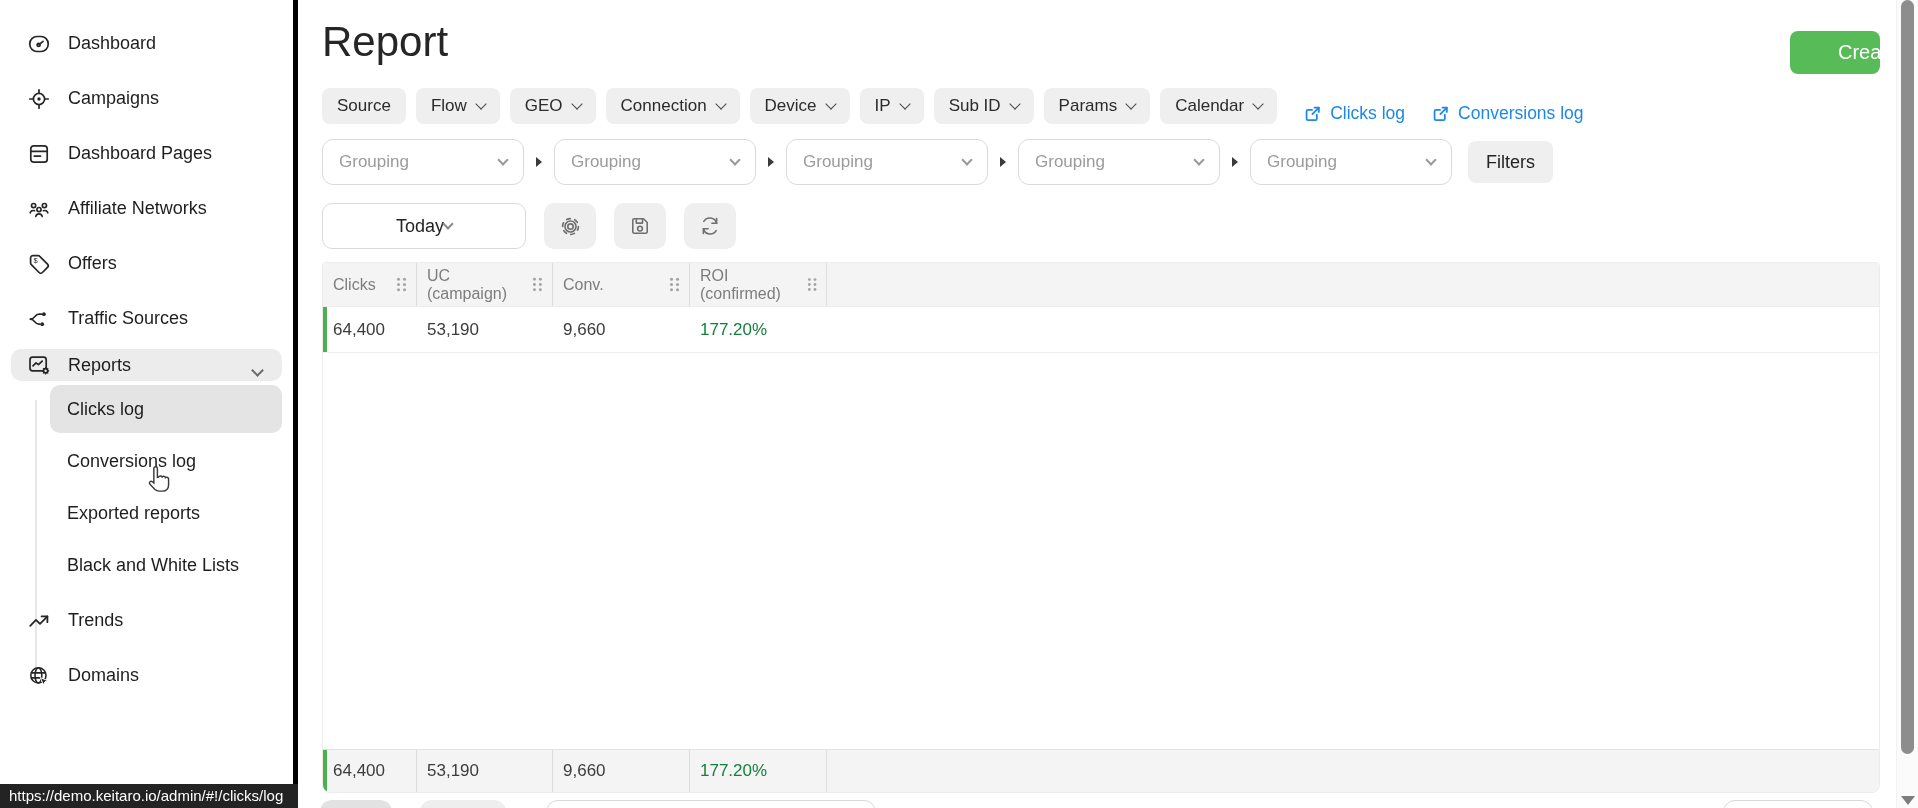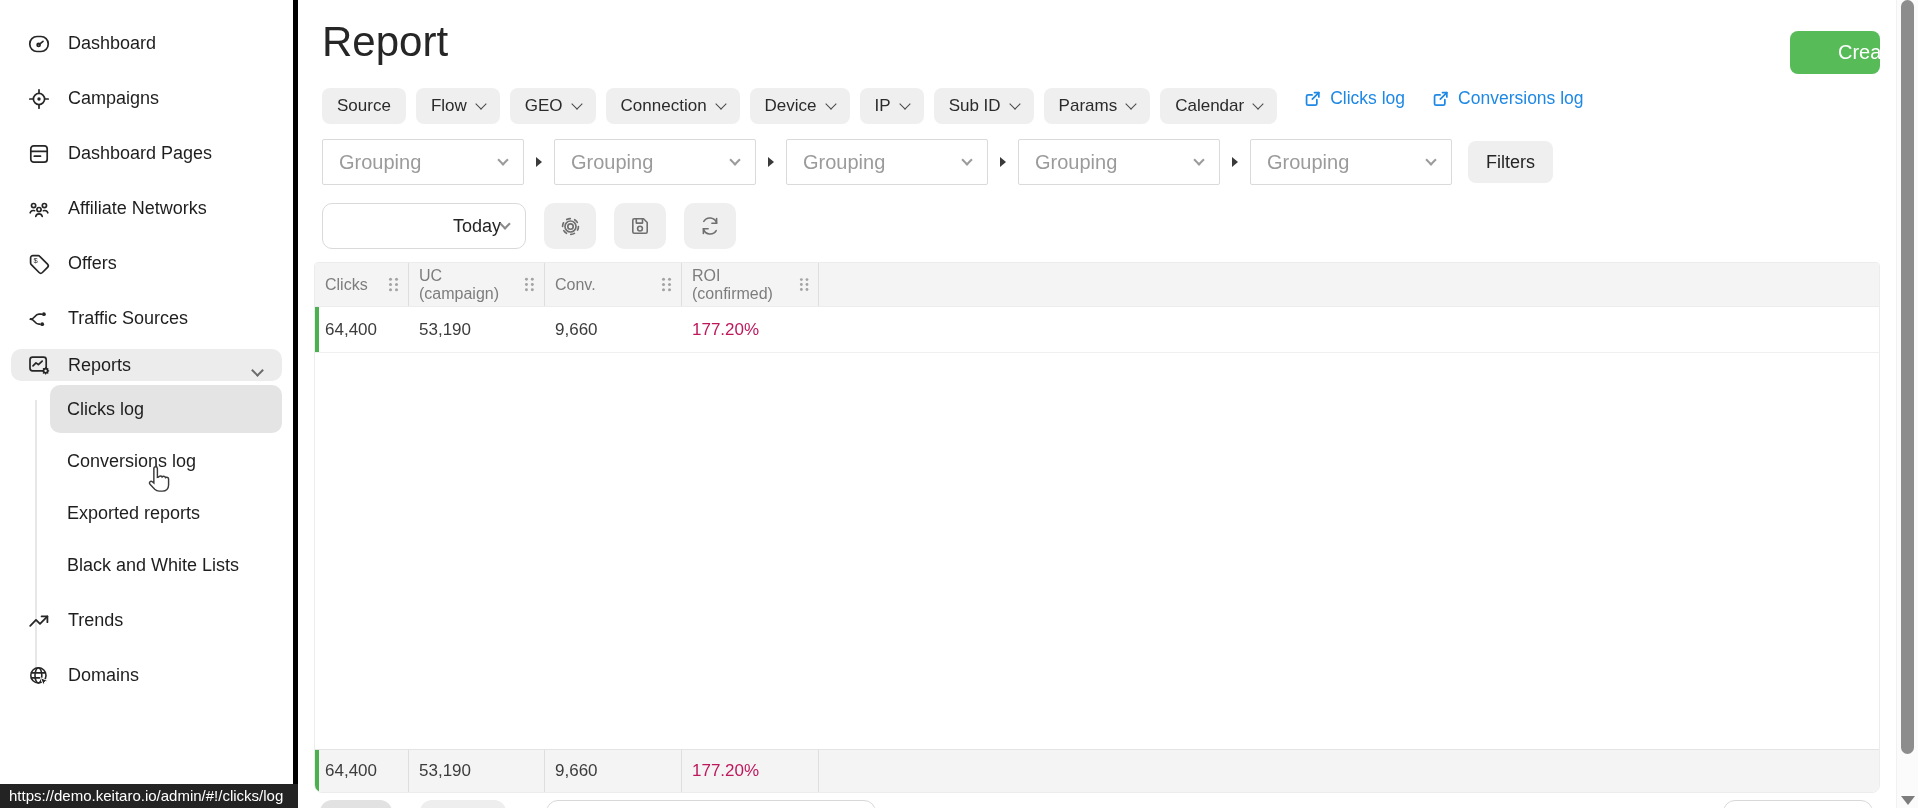--- a/index.html
+++ b/index.html
@@ -30,62 +30,62 @@
   .cursor-hand { position:absolute; left:146px; top:464px; z-index:8; }
   .url-tooltip { position:absolute; left:0; bottom:0; width:298px; height:24px; z-index:9;
                  background:#232323; color:#fff; font-size:15px; line-height:24px;
                  padding-left:9px; white-space:nowrap; overflow:hidden; }
   
   .main { position:absolute; left:298px; right:0; top:0; bottom:0; }
   .page-title { position:absolute; left:24px; top:18px; font-size:42px; font-weight:400; color:#262626; }
   .create-btn { position:absolute; right:38px; top:31px; width:90px; height:43px;
                 background:#57bb58; border:none; border-radius:8px; color:#fff;
                 font-size:20px; font-family:inherit; cursor:pointer;padding-left:48px; }
-  .chips-row { position:absolute; left:24px; top:88px; display:flex; gap:10px; align-items:flex-start; }
+  .chips-row { position:absolute; left:24px; top:88px; display:flex; gap:10px; align-items:flex-end; }
   .chip { height:36px; background:#efefef; border-radius:8px; display:flex; align-items:center;
           padding:0 15px; font-size:17px; color:#2b2b2b; gap:10px; cursor:pointer; white-space:nowrap; }
   .chip .chev { width:8px; height:8px; border-width:1.8px; border-color:#4a4a4a; margin-top:-4px; }
   .log-links { display:flex; gap:26px; margin-left:16px; }
   .log-link { display:flex; align-items:center; gap:8px; color:#1e88e5; font-size:17.5px;
               cursor:pointer; white-space:nowrap; }
   .grouping-row { position:absolute; left:24px; top:139px; display:flex; align-items:center; }
-  .grouping { width:202px; height:46px; background:#fff; border:1px solid #dadada; border-radius:2px;
+  .grouping { width:202px; height:46px; background:#fff; border:1px solid #dadada; border-radius:11px;
               display:flex; align-items:center; justify-content:space-between; padding:0 16px;
-              font-size:20px; color:#9b9b9b; cursor:pointer; }
+              font-size:17px; color:#9b9b9b; cursor:pointer; }
   .grouping .chev { width:8px; height:8px; border-color:#9b9b9b; margin-top:-4px; }
   .gsep { width:0; height:0; border-left:6px solid #3a3a3a; border-top:5px solid transparent;
           border-bottom:5px solid transparent; margin:0 12px; }
   .filters-btn { margin-left:16px; width:85px; height:42px; background:#efefef; border:none;
                  border-radius:8px; font-size:18px; color:#242424; font-family:inherit; cursor:pointer; }
   .today-row { position:absolute; left:24px; top:203px; display:flex; align-items:center; gap:18px; }
   .today-select { width:204px; height:46px; border:1px solid #dadada; border-radius:10px;
-                  display:flex; align-items:center; justify-content:flex-end;
+                  display:flex; align-items:center; justify-content:center;
                   padding:0 16px; font-size:18px; color:#242424; cursor:pointer; }
   .today-select .chev { width:8px; height:8px; border-color:#8a8a8a; margin-top:-4px; }
   .icon-btn { width:52px; height:46px; background:#efefef; border:none; border-radius:10px;
               display:flex; align-items:center; justify-content:center; cursor:pointer; }
   
-  .table-card { position:absolute; left:16px; right:38px; top:262px; height:531px;
+  .table-card { position:absolute; left:24px; right:38px; top:262px; height:531px;
                 display:flex; flex-direction:column; border:1px solid #ececec;
                 border-radius:4px 4px 8px 8px; overflow:hidden; }
   .t-header { height:44px; flex:none; background:#f4f4f4; display:flex;
               color:#7d7d7d; font-size:16px; border-bottom:1px solid #ececec; }
   .t-hcell { display:flex; align-items:center; justify-content:space-between;
              padding:0 9px 0 10px; border-right:1px solid #dedede; }
   .c1{width:94px;flex:none;} .c2{width:136px;flex:none;} .c3{width:137px;flex:none;} .c4{width:137px;flex:none;}
   .cfill{flex:1; border-right:none;}
   .t-row { height:46px; flex:none; background:#fff; display:flex; align-items:center;
            position:relative; border-bottom:1px solid #f0f0f0; font-size:17px; color:#3c3c3c; }
   .green-bar { position:absolute; left:0; top:0; bottom:0; width:4px; background:#4caf50; }
   .t-cell { padding-left:10px; }
   .t-filler { flex:1; background:#fff; }
   .t-footer { height:43px; flex:none; background:#f4f4f4; border-top:1px solid #e4e4e4;
               display:flex; position:relative; font-size:17px; color:#3c3c3c; }
   .f-cell { display:flex; align-items:center; padding-left:10px; border-right:1px solid #dedede; height:100%; }
-  .roi-green { color:#be185d; }
+  .roi-green { color:#15803d; }
   
   .pagination { position:absolute; left:22px; top:800px; display:flex; align-items:flex-start; }
   .pg-btn1 { width:72px; height:44px; background:#e2e2e2; border:none; border-radius:12px; cursor:pointer; }
   .pg-btn2 { width:86px; height:44px; background:#eeeeee; border:none; border-radius:12px;
              margin-left:28px; cursor:pointer; }
   .pg-select { width:330px; height:44px; background:#fff; border:1px solid #d8d8d8;
                border-radius:12px; margin-left:40px; cursor:pointer; }
   .br-box { position:absolute; right:45px; top:800px; width:150px; height:44px;
             background:#fff; border:1px solid #d8d8d8; border-radius:12px; }
   

